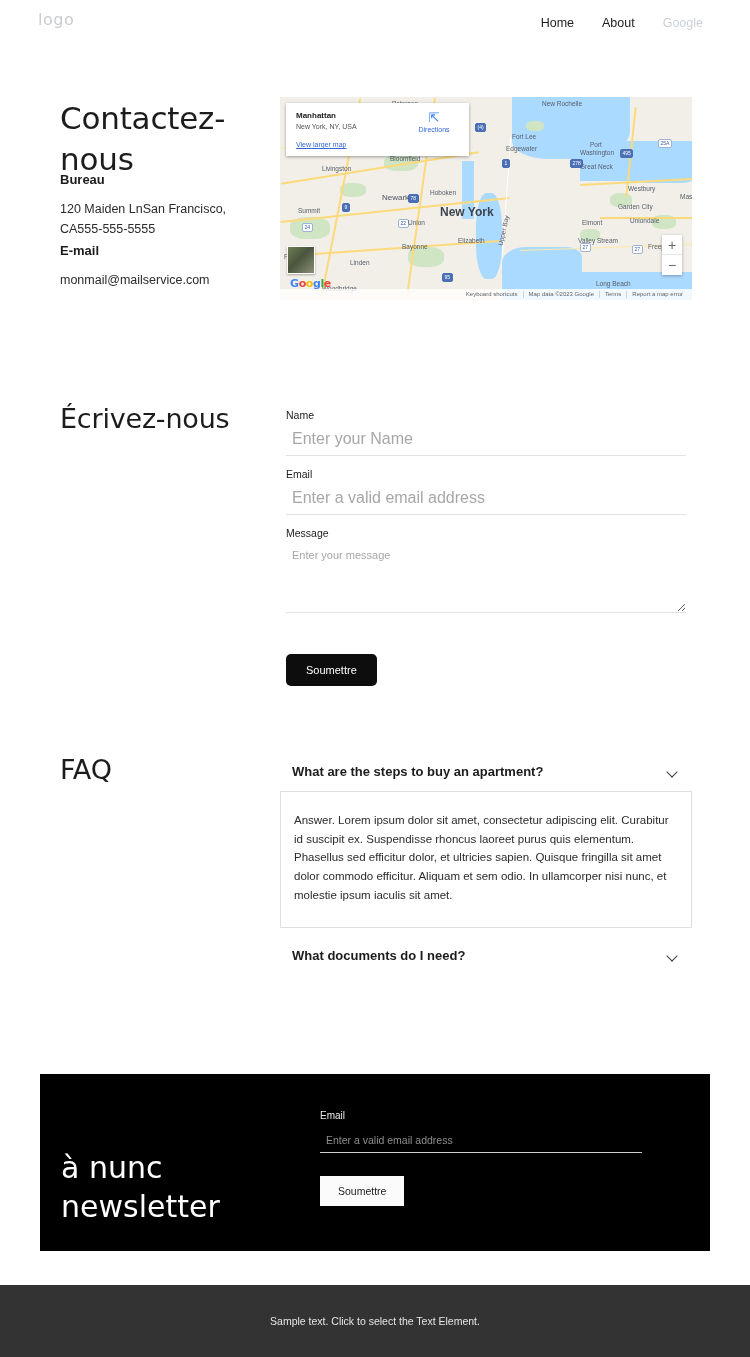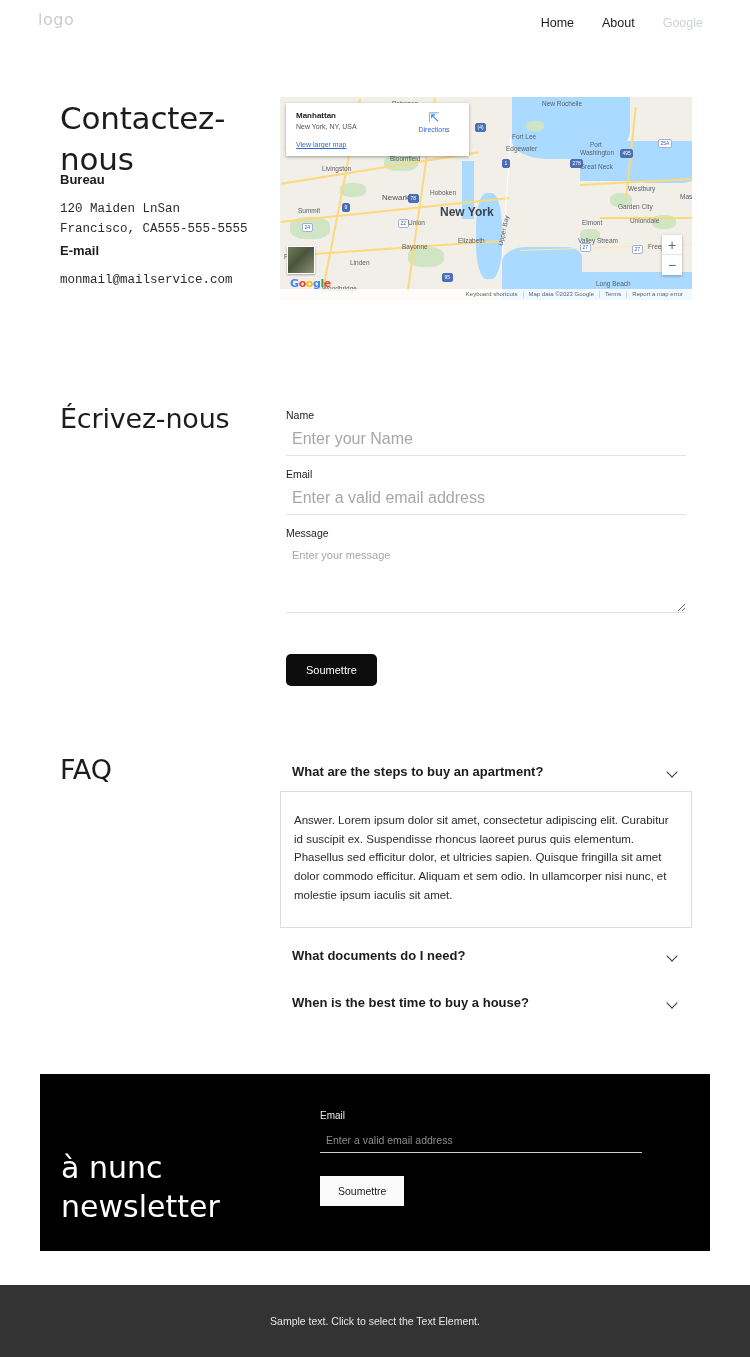--- a/index.html
+++ b/index.html
@@ -32,21 +32,21 @@
   .contact-head {
     position: absolute; left: 60px; top: 98px; width: 200px;
     font-size: 31px; line-height: 1.32; font-weight: 400; color: #1c1c1c;
     font-family: "DejaVu Sans", sans-serif; letter-spacing: -.2px;
   }
   .c-label {
     position: absolute; left: 60px; font-size: 13px; font-weight: 700; color: #1c1c1c;
   }
   .c-text {
     position: absolute; left: 60px; width: 200px;
-    font-size: 12.5px; line-height: 1.62; color: #2b2b2b; font-family: Liberation Mono, monospace;
+    font-size: 12.5px; line-height: 1.62; color: #2b2b2b;
   }
   #bureau-label { top: 172px; }
   #bureau-text  { top: 199px; }
   #email-label  { top: 243px; }
   #email-text   { top: 270px; }
 
   
   .map {
     position: absolute; left: 280px; top: 97px; width: 412px; height: 203px;
     overflow: hidden; background: #e8e3dc;
@@ -345,26 +345,20 @@
         <span class="chev"></span>
       </div>
       <div class="faq-a">Answer. Lorem ipsum dolor sit amet, consectetur adipiscing elit. Curabitur id suscipit ex. Suspendisse rhoncus laoreet purus quis elementum. Phasellus sed efficitur dolor, et ultricies sapien. Quisque fringilla sit amet dolor commodo efficitur. Aliquam et sem odio. In ullamcorper nisi nunc, et molestie ipsum iaculis sit amet.</div>
     </div>
     <div class="faq-item" style="margin-top:14px;">
       <div class="faq-q">
         <span class="qtext">What documents do I need?</span>
         <span class="chev"></span>
       </div>
     </div>
-    <div class="faq-item" style="margin-top:20px;">
-      <div class="faq-q">
-        <span class="qtext">When is the best time to buy a house?</span>
-        <span class="chev"></span>
-      </div>
-    </div>
   </div>
 
   <div class="news">
     <div class="news-head">
       <div class="news-head-inner">
         <div>à nunc</div>
         <div>newsletter</div>
       </div>
     </div>
     <div class="news-form">

